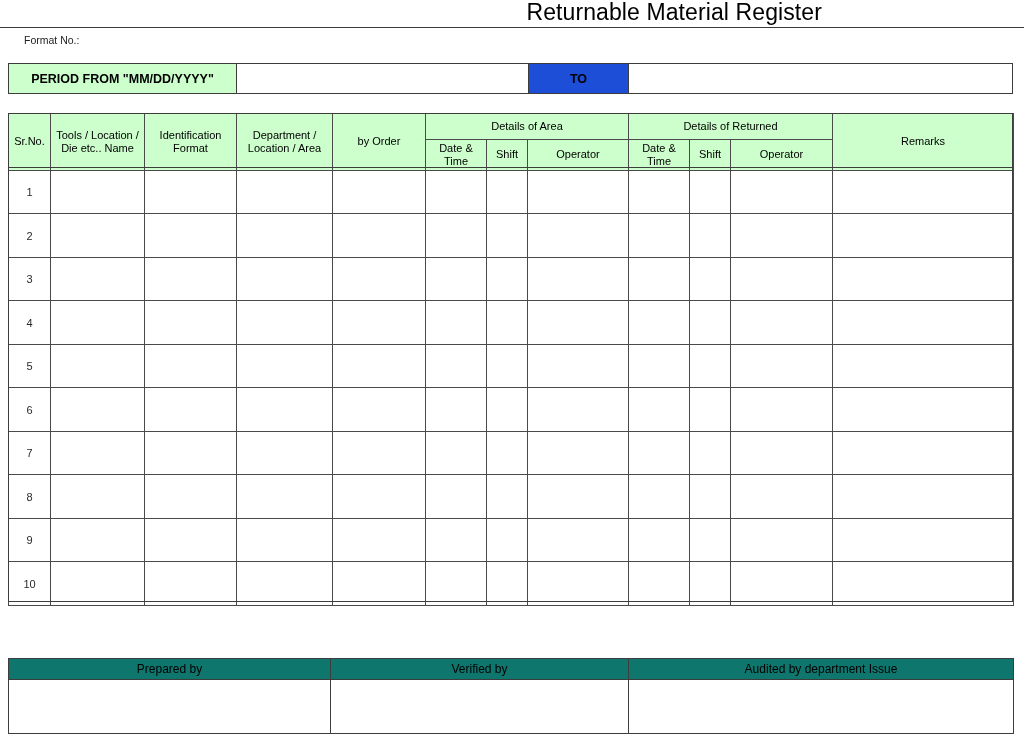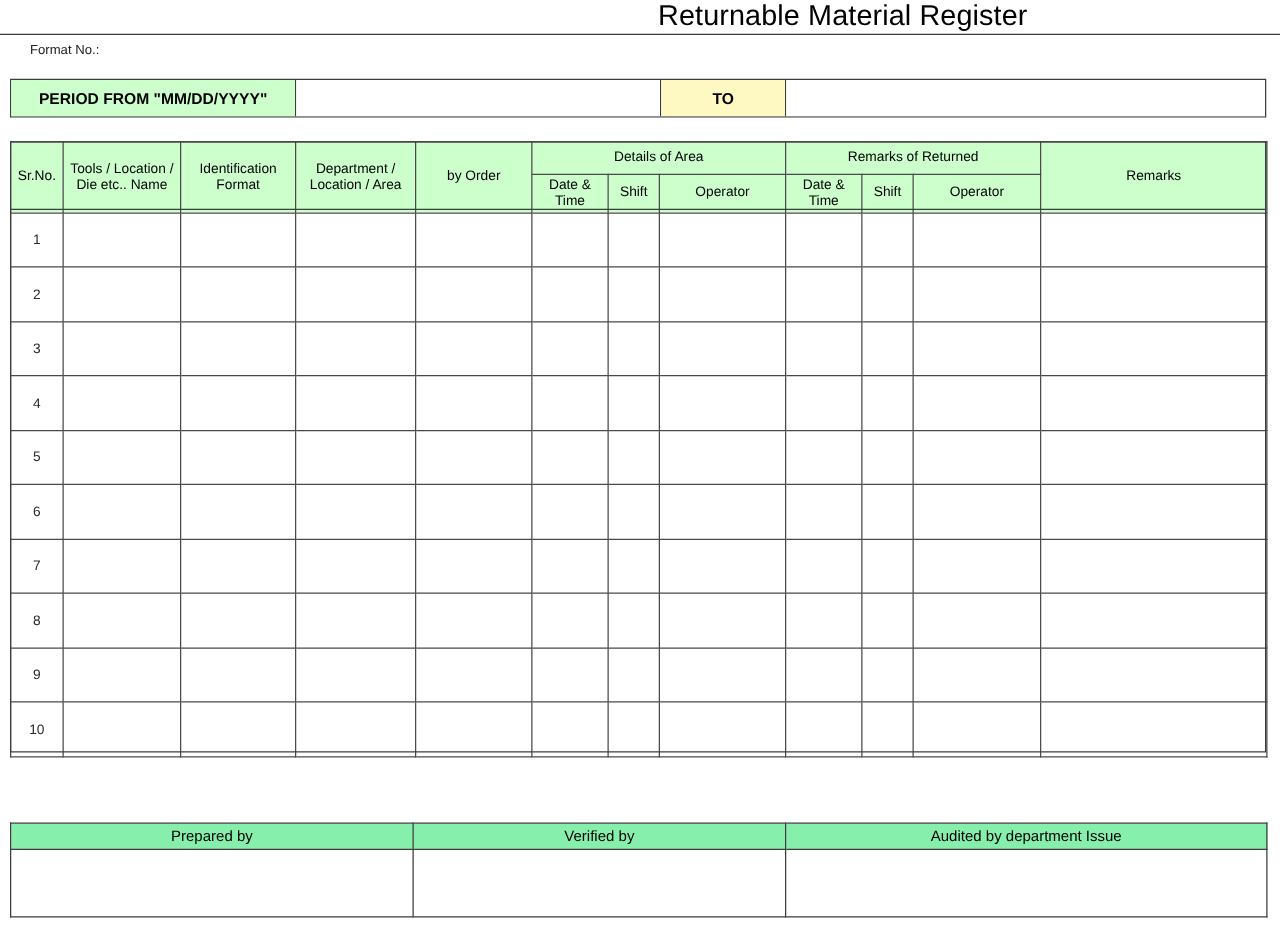--- a/index.html
+++ b/index.html
@@ -70,21 +70,21 @@
     display: flex;
     align-items: center;
     justify-content: center;
     font-size: 12.5px;
     font-weight: bold;
     color: #000;
     white-space: nowrap;
   }
   .pc-label  { width: 228px; background: #ccffcc; border-right: 1.6px solid #3d3d3d; }
   .pc-from   { width: 292px; background: #fff;    border-right: 1.6px solid #3d3d3d; }
-  .pc-to     { width: 100px; background: #fef9c3; border-right: 1.6px solid #3d3d3d; }
+  .pc-to     { width: 100px; background: #1d4ed8; border-right: 1.6px solid #3d3d3d; }
   .pc-toval  { flex: 1;      background: #fff; }
 
   
   .register {
     position: absolute;
     left: 8px;
     top: 113px;
     width: 1005px;
     border-collapse: collapse;
     table-layout: fixed;
@@ -146,21 +146,21 @@
     border-collapse: collapse;
     table-layout: fixed;
     background: #fff;
   }
   .sign-table th,
   .sign-table td {
     border: 1.6px solid #3d3d3d;
     padding: 0;
   }
   .sign-table th {
-    background: #86efac;
+    background: #0f766e;
     height: 21px;
     font-size: 12px;
     font-weight: normal;
     color: #000;
     text-align: center;
     vertical-align: middle;
     margin-top: 11px;
   }
   .sign-table td {
     height: 54px;
@@ -200,21 +200,21 @@
     <col style="width:181px">
   </colgroup>
   <thead>
     <tr class="grp">
       <th rowspan="2">Sr.No.</th>
       <th rowspan="2">Tools / Location / Die etc.. Name</th>
       <th rowspan="2">Identification Format</th>
       <th rowspan="2">Department / Location / Area</th>
       <th rowspan="2">by Order</th>
       <th colspan="3">Details of Area</th>
-      <th colspan="3">Remarks of Returned</th>
+      <th colspan="3">Details of Returned</th>
       <th rowspan="2">Remarks</th>
     </tr>
     <tr class="sub">
       <th>Date &amp; Time</th>
       <th>Shift</th>
       <th>Operator</th>
       <th>Date &amp; Time</th>
       <th>Shift</th>
       <th>Operator</th>
     </tr>

